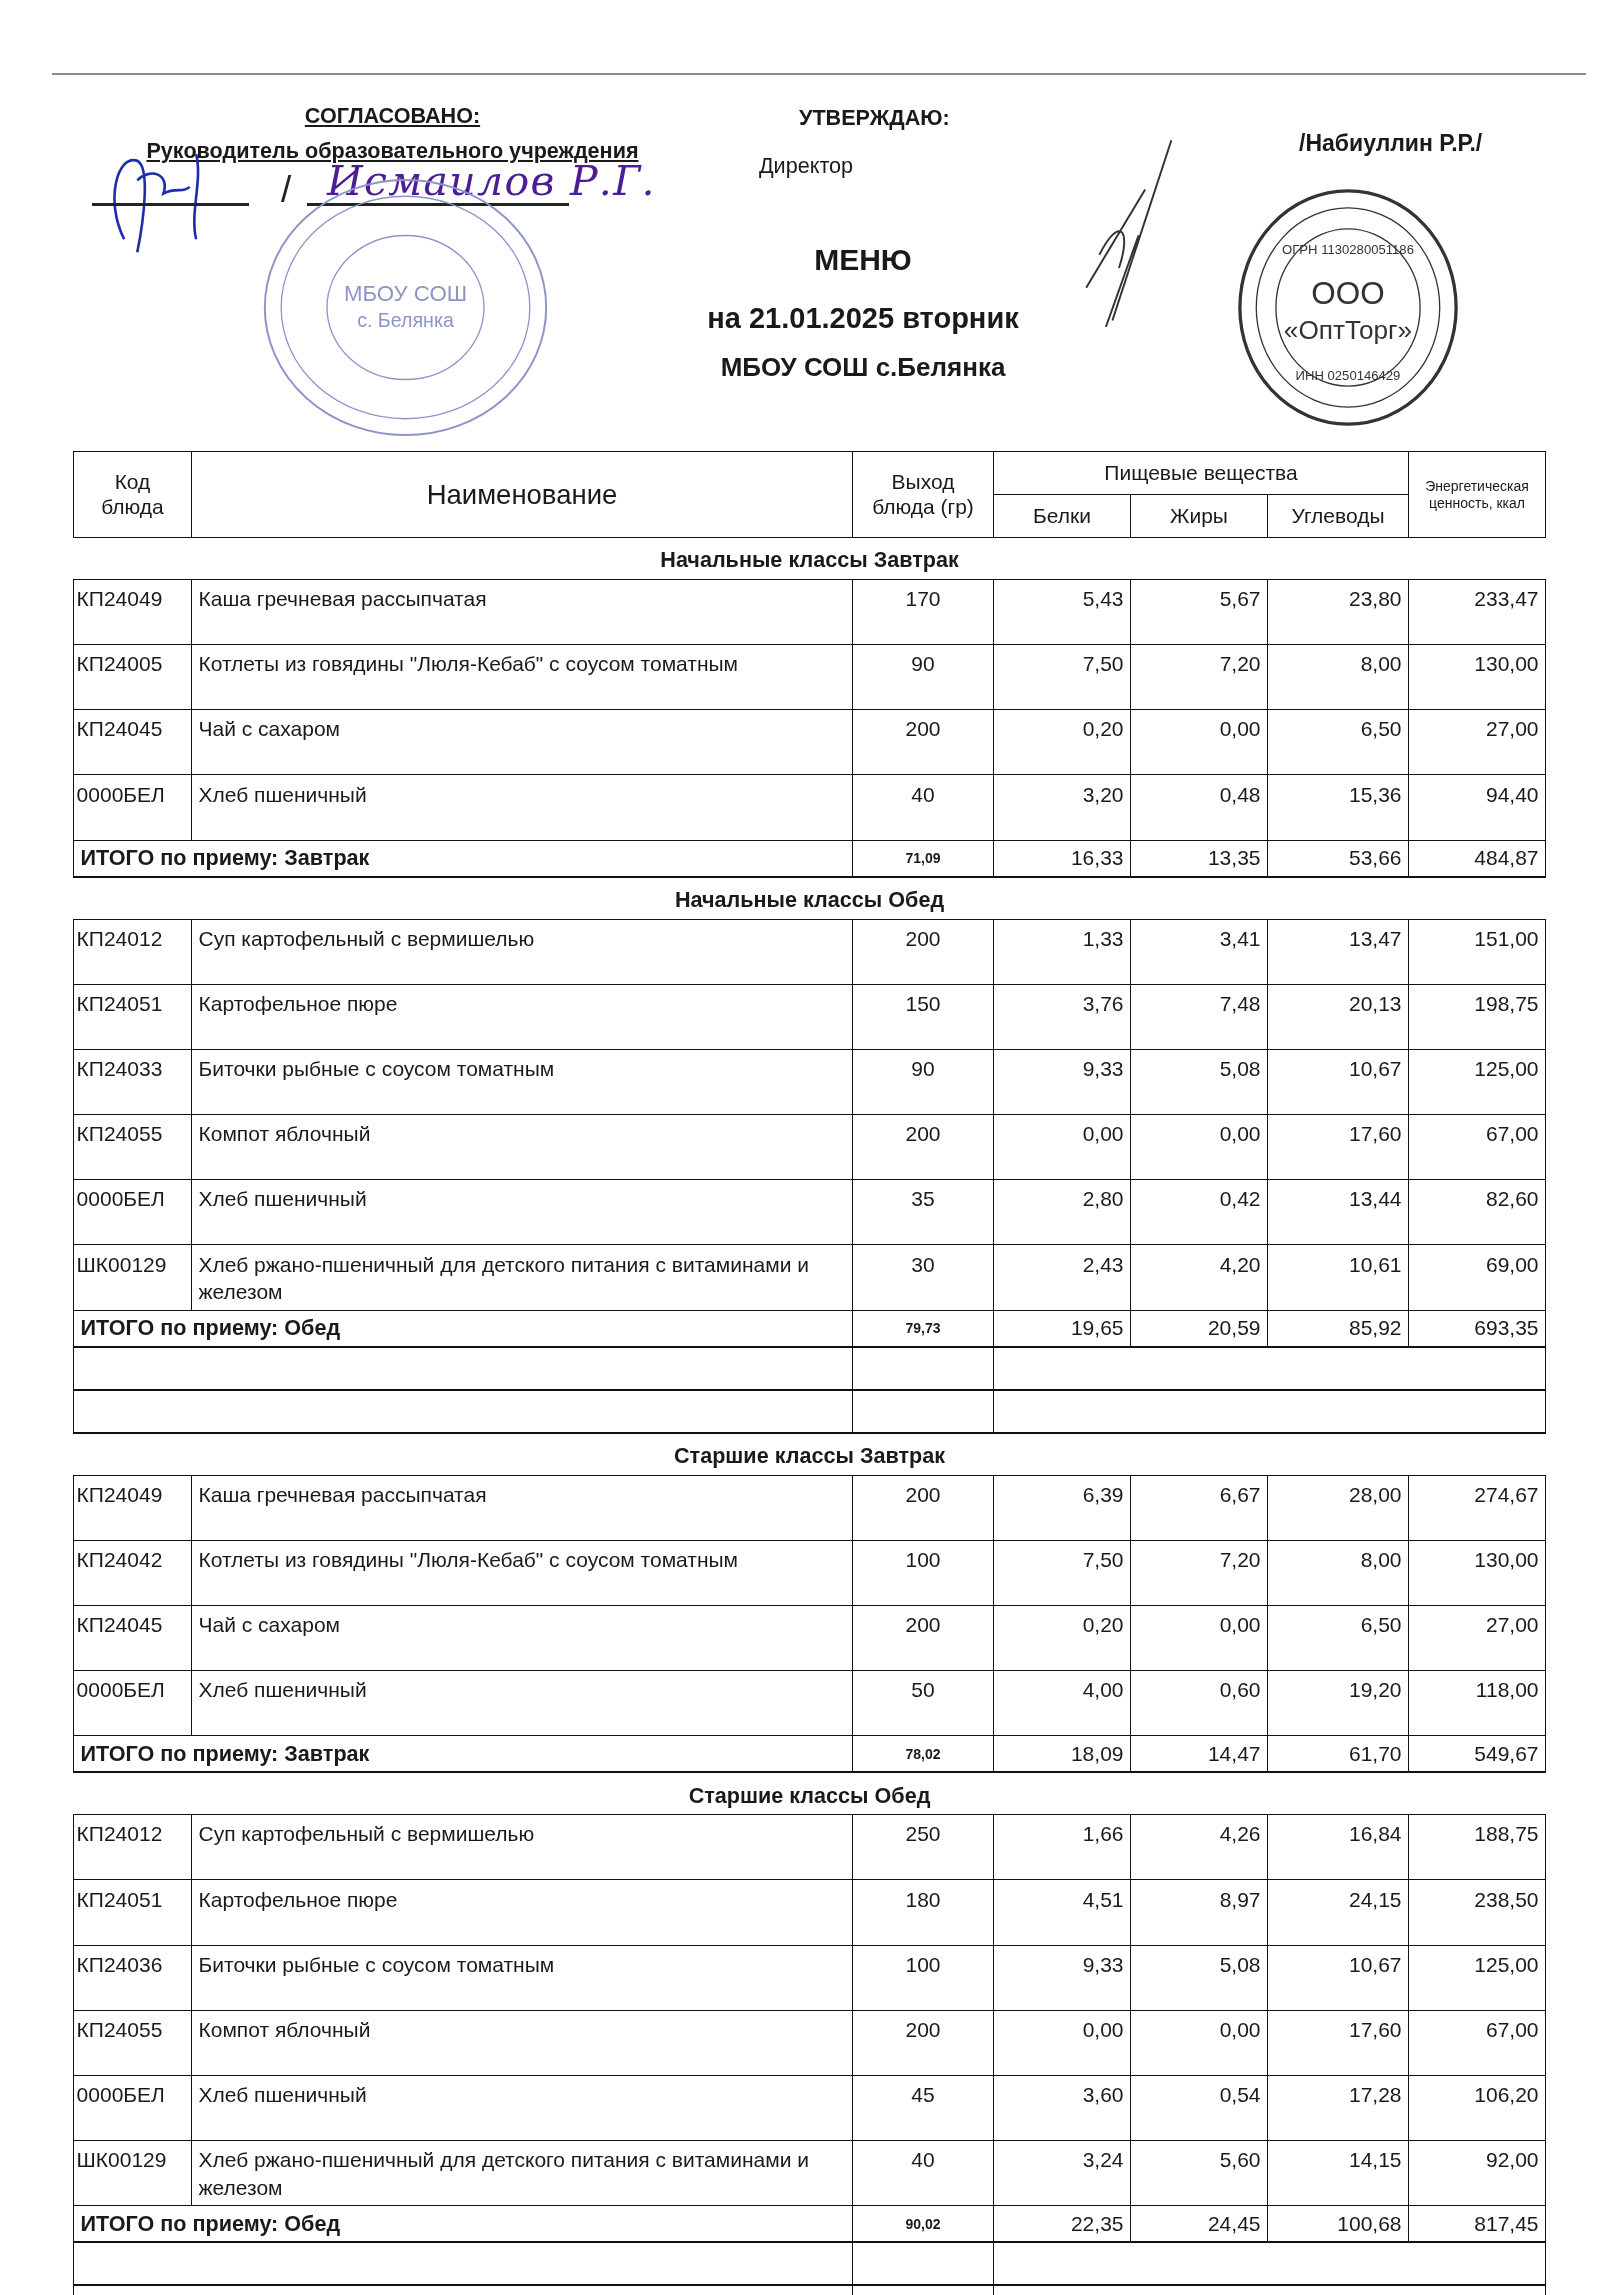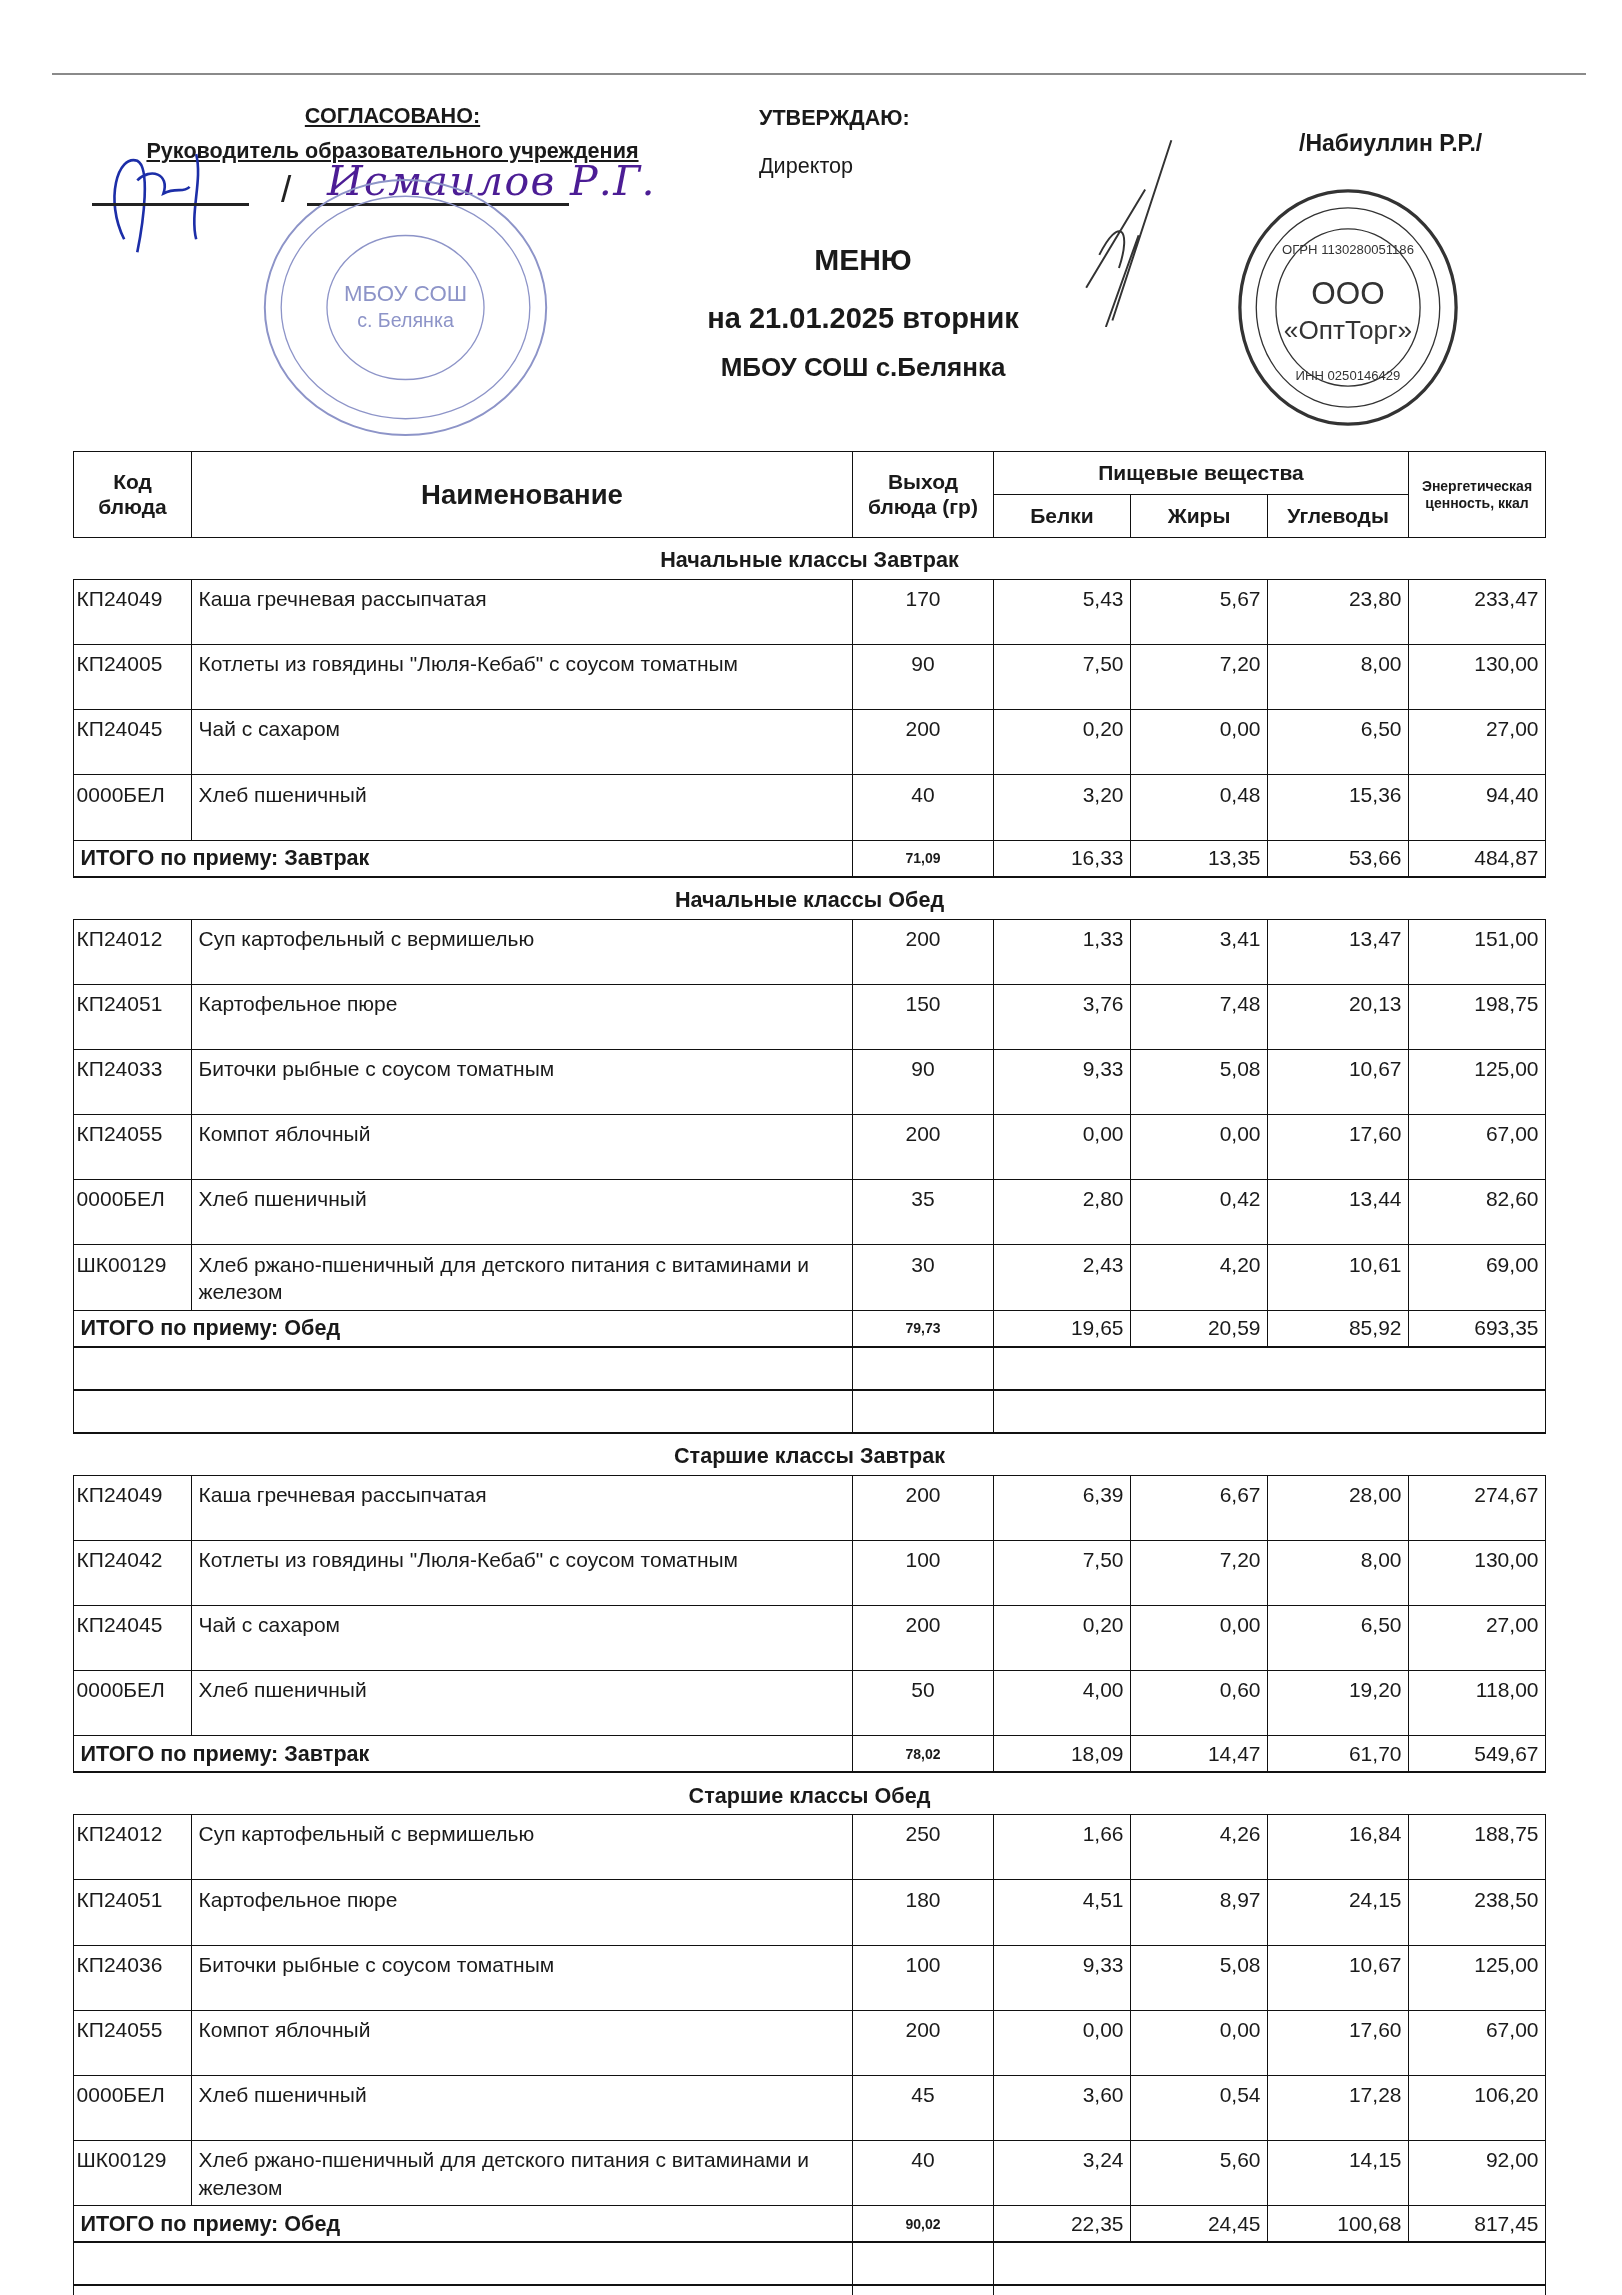--- a/index.html
+++ b/index.html
@@ -18,42 +18,42 @@
   .sig-slash { position: absolute; left: 281px; top: 169px; font-size: 37px; color: #222; }
   .handwritten {
     position: absolute; left: 327px; top: 157px; font-family: "DejaVu Serif", serif; font-style: italic;
     font-size: 41px; color: #4c1d95; letter-spacing: 1.3px;
   }
   .scribble-left {
     position: absolute; left: 98px; top: 141px; width: 144px; height: 118px;
   }
 
   .approve-right { position: absolute; left: 759px; top: 105px; }
-  .approve-right .h1 { font-weight: bold; font-size: 21.6px; margin-bottom: 22px; }
+  .approve-right .h1 { font-weight: bold; font-size: 21.6px; margin-bottom: 22px; margin-left: 40px; }
   .approve-right .h2 { font-weight: normal; font-size: 21.6px; }
   .director-name { position: absolute; left: 1299px; top: 130px; font-weight: bold; font-size: 23px; }
   .sig-right { position: absolute; left: 1073px; top: 137px; width: 105px; height: 190px; }
 
   
   .stamp-left { position: absolute; left: 255px; top: 170px; width: 301px; height: 275px; }
   .stamp-right { position: absolute; left: 1230px; top: 183px; width: 236px; height: 249px; }
 
   
   .title { position: absolute; left: 0; width: 1622px; text-align: center; font-weight: bold; }
   .title.t1 { top: 243px; font-size: 30px; left: 52px; }
   .title.t2 { top: 302px; font-size: 29px; left: 52px; }
   .title.t3 { top: 352px; font-size: 26px; left: 52px; }
 
   
   .menu-table {
     position: absolute; left: 73px; top: 451px; width: 1472px;
     border-collapse: collapse; table-layout: fixed; font-size: 21px;
   }
   .menu-table td, .menu-table th { border: 1.3px solid #111; padding: 0 6.5px; vertical-align: top; }
-  .menu-table th { font-weight: bold; text-align: center; vertical-align: middle; line-height: 1.15; }
+  .menu-table th { font-weight: normal; text-align: center; vertical-align: middle; line-height: 1.15; }
   .menu-table th.big { font-size: 27.5px; }
   .menu-table th.small { font-size: 14px; }
   .menu-table .section td {
     border-left: none; border-right: none; text-align: center; font-weight: bold; font-size: 21.6px;
     height: 37px; vertical-align: middle; padding-top: 3.9px;
   }
   .menu-table .item td { height: 59px; padding-top: 5.2px; line-height: 1.3; }
   .menu-table .item td.code { padding-left: 2.6px; }
   .menu-table .item td.num { text-align: right; }
   .menu-table .item td.qty { text-align: center; }

